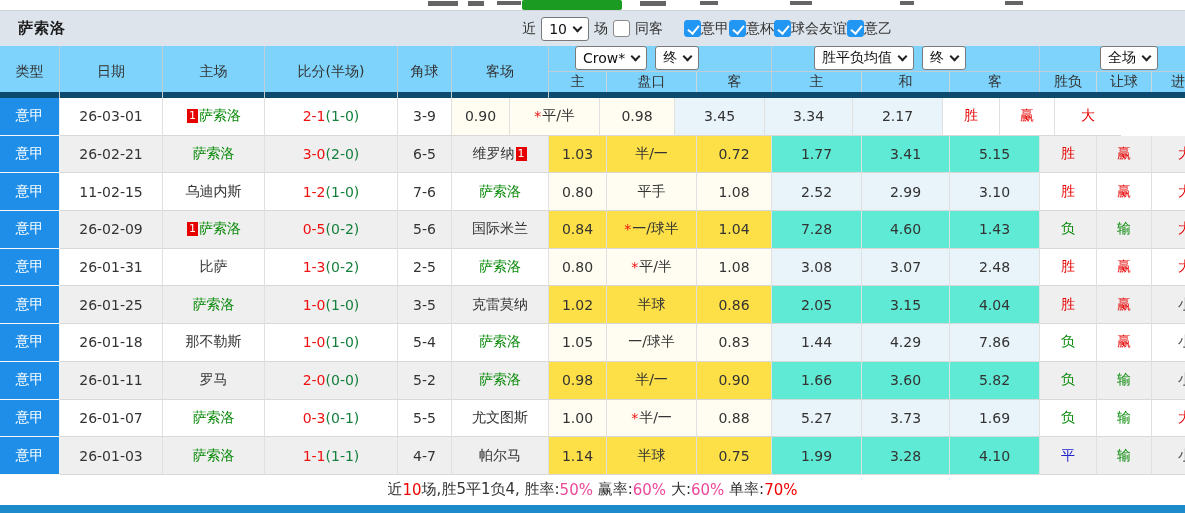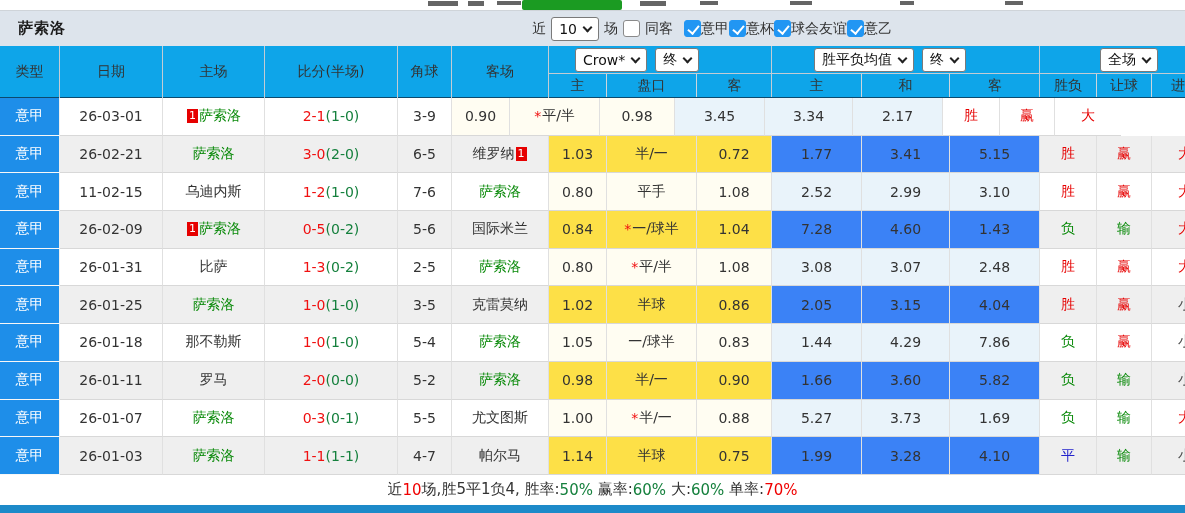--- a/index.html
+++ b/index.html
@@ -16,24 +16,24 @@
   .team-title { font-weight:bold; font-size:15px; color:#1c1c1c; letter-spacing:1px; }
   .filters { margin-left:auto; margin-right:293px; display:flex; align-items:center; gap:5px; font-size:14px; color:#333; }
   .sel { display:inline-flex; align-items:center; gap:7px; background:#fff; border:1px solid #7a7a7a;
          border-radius:3px; padding:2px 7px; font-size:14px; color:#111; cursor:pointer; height:24px; }
   .chev { width:7px; height:7px; border-right:2px solid #222; border-bottom:2px solid #222;
           transform:rotate(45deg); margin-top:-3px; flex:none; }
   .cb { width:17px; height:17px; border:1px solid #8a8a8a; border-radius:3px; background:#fff; cursor:pointer; flex:none; }
   .cb.on { background:#2196f3; border-color:#2196f3; position:relative; }
   .cb.on::after { content:""; position:absolute; left:5px; top:2px; width:5px; height:9px;
                   border:solid #fff; border-width:0 2px 2px 0; transform:rotate(40deg); }
-  .cbl { margin-right:6px; }
-
-  
-  .thead { display:flex; height:52px; background:#0ea5e9; border-bottom:1px solid #0c4a6e; font-size:14px; color:#333; }
+  .cbl { margin-right:16px; }
+
+  
+  .thead { display:flex; height:52px; background:#7dd3fc; border-bottom:6px solid #0c4a6e; font-size:14px; color:#333; }
   .hcell { display:flex; align-items:center; justify-content:center; border-right:1px solid #c3ccd4; height:52px; flex:none; }
   .hgroup { flex:none; border-right:1px solid #c3ccd4; display:flex; flex-direction:column; }
   .hg-top { height:28px; display:flex; align-items:center; gap:8px; }
   .hg-bot { height:24px; display:flex; border-top:1px solid #c3ccd4; }
   .hsub { display:flex; align-items:center; justify-content:center; border-right:1px solid #cdd5dc; flex:none; height:100%; }
   .hsub:last-child { border-right:none; }
 
   
   .c-type{width:60px}.c-date{width:103px}.c-home{width:102px}.c-score{width:133px}
   .c-corner{width:54px}.c-away{width:97px}.c-oh{width:58px}.c-hc{width:90px}.c-oa{width:75px}
@@ -44,37 +44,37 @@
   .tbody { }
   .row { display:flex; height:37.7px; font-size:14px; color:#333; }
   .cell { display:flex; align-items:center; justify-content:center; border-right:1px solid #e0e0e0;
           border-bottom:1px solid #d8d8d8; flex:none; height:100%; background:#fff; }
   .row.alt .cell { background:#efefef; }
   .cell.league { background:#1e8ee9; color:#fff; border-bottom:1px solid #f7f7f7; border-right:1px solid #f0f0f0; }
   .row.alt .cell.league { background:#1e8ee9; }
   .cell.cream { background:#fffdf2; }
   .row.alt .cell.cream { background:#fde047; }
   .cell.blue { background:#e9f3fa; }
-  .row.alt .cell.blue { background:#3b82f6; }
+  .row.alt .cell.blue { background:#5eead4; }
 
   .green { color:#0a8a0a; }
   .t-red { color:#e60000; }
   .t-green { color:#0a8a0a; }
   .t-blue { color:#2222cc; }
   .t-dark { color:#4a4a4a; }
   .score-ft { color:#f01010; }
   .score-ht { color:#15803d; }
   .star { color:#f01010; margin-right:1px; }
   .badge { display:inline-block; background:#e60000; color:#fff; font-size:11px; line-height:14px;
            min-width:11px; text-align:center; padding:0 1px; margin:0 1px; }
 
   
   .tfoot { height:30px; display:flex; align-items:center; justify-content:center; font-size:15px; background:#fff; }
   .tfoot span { white-space:pre; }
-  .f-dark{color:#333}.f-red{color:#f00000}.f-blue{color:#15803d}
+  .f-dark{color:#333}.f-red{color:#f00000}.f-blue{color:#ec4899}
   .bottom-bar { height:8px; background:#1d8ac9; }
 </style>
 </head>
 <body>
 
 <div class="top-strip">
   <div class="frag" style="left:428px;width:30px"></div>
   <div class="frag" style="left:468px;width:16px"></div>
   <div class="frag" style="left:497px;width:24px;height:4px"></div>
   <div class="frag-green" style="left:522px;width:100px"></div>

